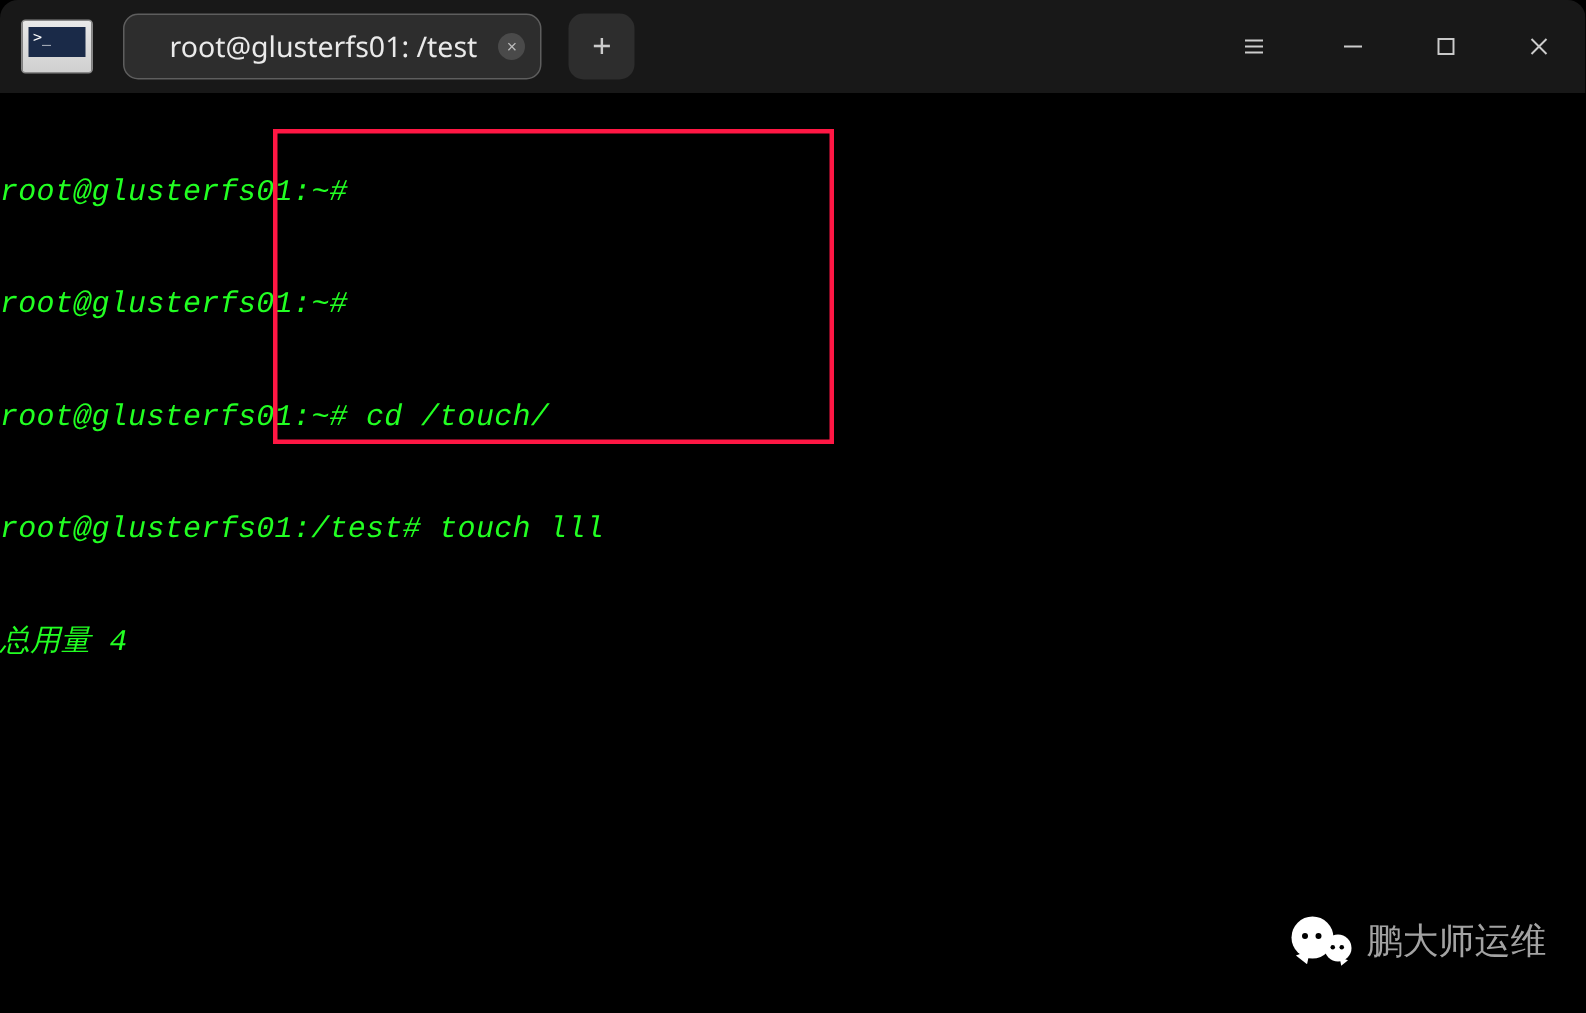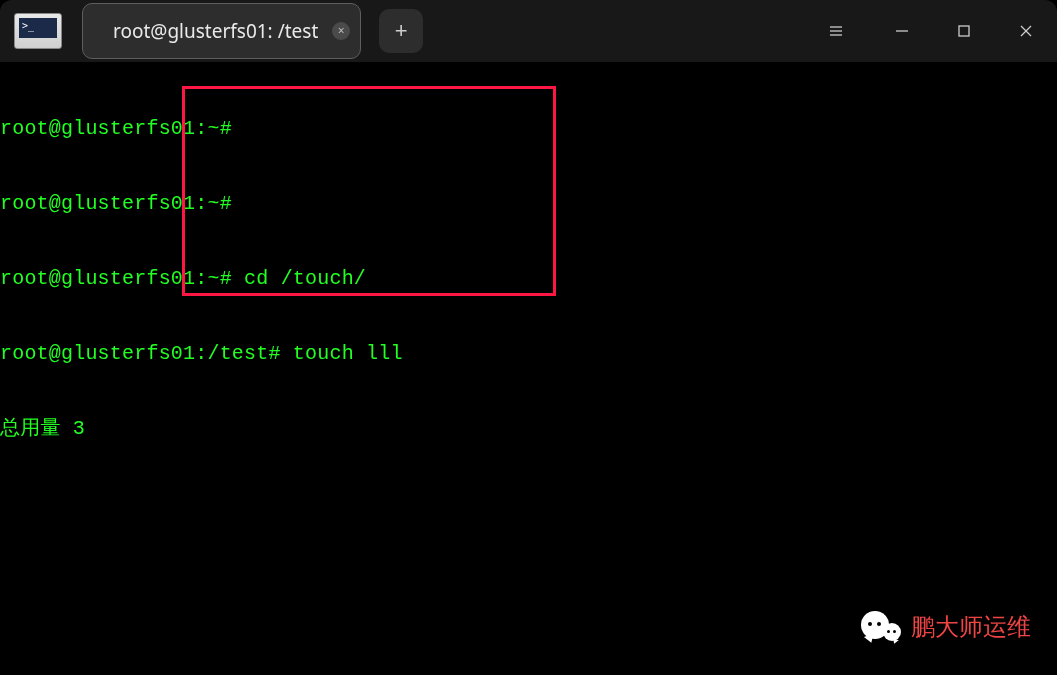--- a/index.html
+++ b/index.html
@@ -38,21 +38,21 @@
     background: #1a2a48;
   }
   .app-icon-prompt {
     position: absolute;
     top: 6px; left: 7px;
     color: #fff;
     font-size: 10px;
     font-family: monospace;
   }
   .tab {
-    height: 56px;
+    height: 44px;
     background: #2d2d2d;
     border: 1px solid #5e5e5e;
     border-radius: 10px;
     display: flex;
     align-items: center;
     padding: 0 10px 0 30px;
     color: #eaeaea;
     font-family: system-ui, sans-serif;
     font-size: 19px;
     min-width: 240px;
@@ -104,37 +104,37 @@
   .hamburger { margin-right: 4px; }
   .terminal {
     position: relative;
     padding: 4px 0 0 0;
     color: #22ff22;
     line-height: 25px;
     white-space: pre;
     font-weight: 400;
     letter-spacing: 0.2px;
   }
-  .terminal .line { height: 25px; }
+  .terminal .line { height: 25px; font-style: italic; }
   .highlight-box {
     position: absolute;
     border: 3px solid #ff1744;
     pointer-events: none;
     left: 182px;
     top: 86px;
     width: 374px;
     height: 210px;
   }
   .watermark {
     position: absolute;
     right: 26px;
     bottom: 32px;
     display: flex;
     align-items: center;
-    color: #ef4444;
+    color: #a3a3a3;
     font-family: "Microsoft YaHei", sans-serif;
     font-size: 24px;
   }
   .watermark-icon {
     width: 40px;
     height: 32px;
     position: relative;
     margin-right: 10px;
   }
   .wm-bubble-big {
@@ -229,21 +229,21 @@
         </svg>
     </div>
   </div>
 </div>
 
 <div class="terminal">
   <div class="line">root@glusterfs01:~#</div>
   <div class="line">root@glusterfs01:~#</div>
   <div class="line">root@glusterfs01:~# cd /touch/</div>
   <div class="line">root@glusterfs01:/test# touch lll</div>
-  <div class="line">总用量 3</div>
+  <div class="line">总用量 4</div>
   
   
   
   
   
 </div>
 
 <div class="highlight-box"></div>
 
 <div class="watermark">

